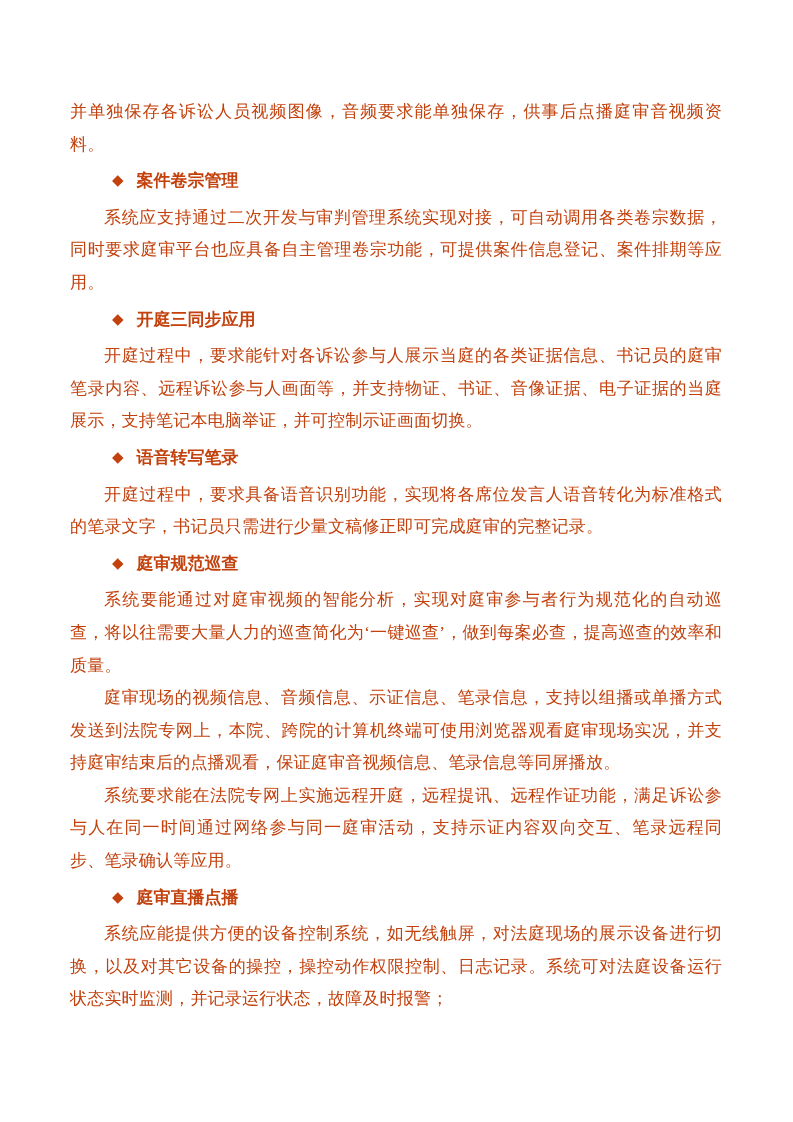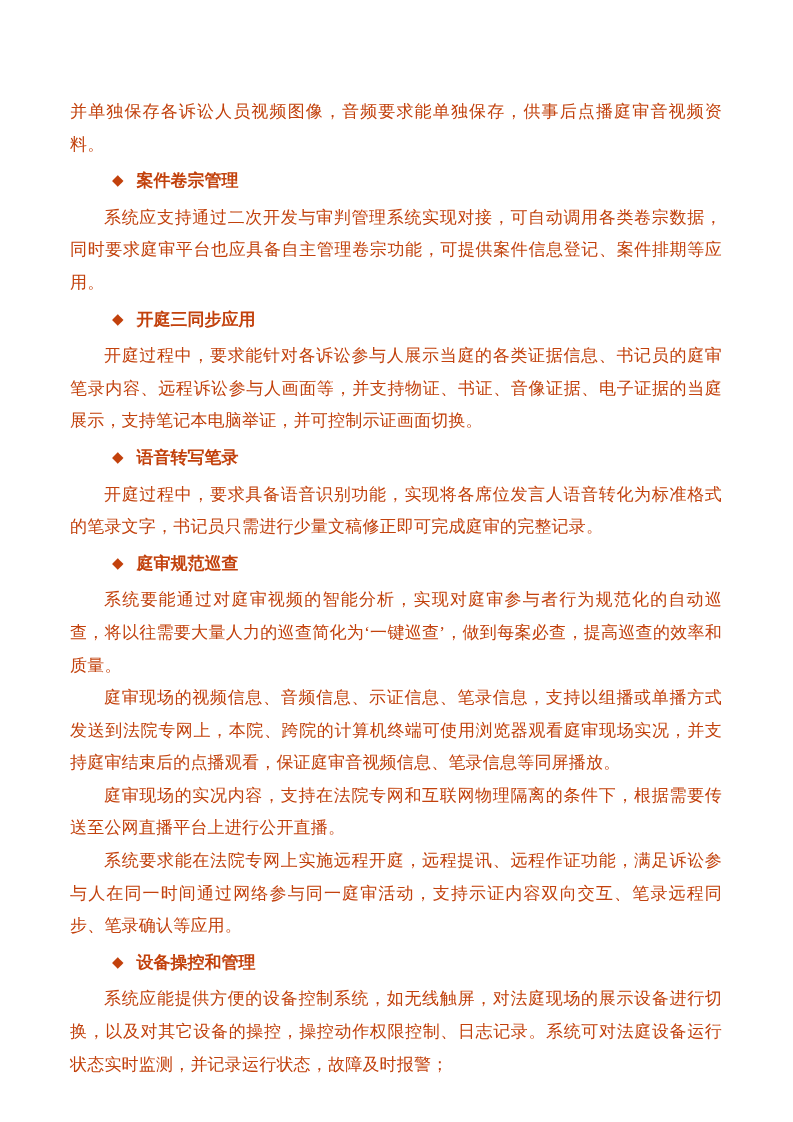--- a/index.html
+++ b/index.html
@@ -57,18 +57,17 @@
       <p class="para no-indent">并单独保存各诉讼人员视频图像，音频要求能单独保存，供事后点播庭审音视频资料。</p>
       <h2 class="heading"><span class="bullet">◆</span><span>案件卷宗管理</span></h2>
       <p class="para">系统应支持通过二次开发与审判管理系统实现对接，可自动调用各类卷宗数据，同时要求庭审平台也应具备自主管理卷宗功能，可提供案件信息登记、案件排期等应用。</p>
       <h2 class="heading"><span class="bullet">◆</span><span>开庭三同步应用</span></h2>
       <p class="para">开庭过程中，要求能针对各诉讼参与人展示当庭的各类证据信息、书记员的庭审笔录内容、远程诉讼参与人画面等，并支持物证、书证、音像证据、电子证据的当庭展示，支持笔记本电脑举证，并可控制示证画面切换。</p>
       <h2 class="heading"><span class="bullet">◆</span><span>语音转写笔录</span></h2>
       <p class="para">开庭过程中，要求具备语音识别功能，实现将各席位发言人语音转化为标准格式的笔录文字，书记员只需进行少量文稿修正即可完成庭审的完整记录。</p>
       <h2 class="heading"><span class="bullet">◆</span><span>庭审规范巡查</span></h2>
       <p class="para">系统要能通过对庭审视频的智能分析，实现对庭审参与者行为规范化的自动巡查，将以往需要大量人力的巡查简化为‘一键巡查’，做到每案必查，提高巡查的效率和质量。</p>
       <p class="para">庭审现场的视频信息、音频信息、示证信息、笔录信息，支持以组播或单播方式发送到法院专网上，本院、跨院的计算机终端可使用浏览器观看庭审现场实况，并支持庭审结束后的点播观看，保证庭审音视频信息、笔录信息等同屏播放。</p>
-      <p class="para">庭审现场的实况内容，支持在法院专网和互联网物理隔离的条件下，根据需要传送至公网直播平台上进行公开直播。</p>
       <p class="para">系统要求能在法院专网上实施远程开庭，远程提讯、远程作证功能，满足诉讼参与人在同一时间通过网络参与同一庭审活动，支持示证内容双向交互、笔录远程同步、笔录确认等应用。</p>
-      <h2 class="heading"><span class="bullet">◆</span><span>设备操控和管理</span></h2>
+      <h2 class="heading"><span class="bullet">◆</span><span>庭审直播点播</span></h2>
       <p class="para">系统应能提供方便的设备控制系统，如无线触屏，对法庭现场的展示设备进行切换，以及对其它设备的操控，操控动作权限控制、日志记录。系统可对法庭设备运行状态实时监测，并记录运行状态，故障及时报警；</p>
     </div>
 </div>
 
 </body></html>

